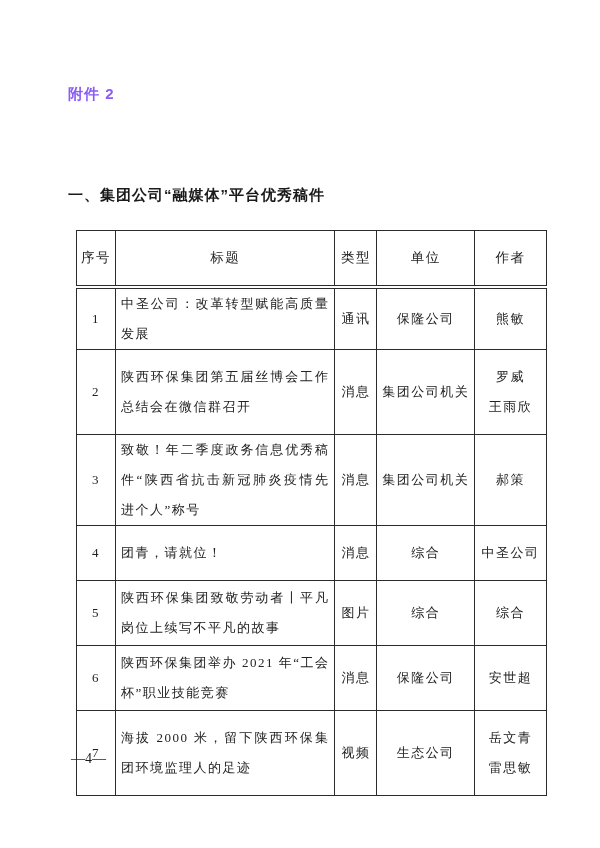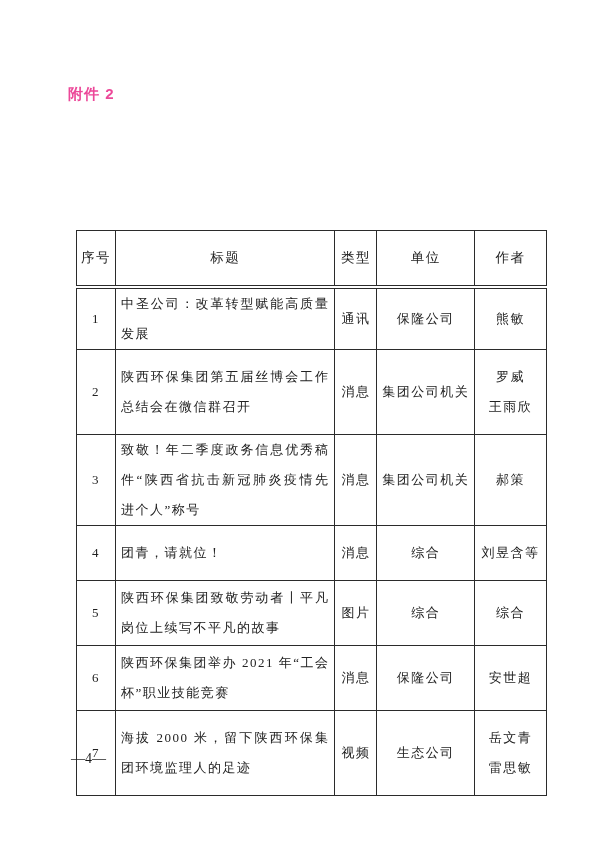--- a/index.html
+++ b/index.html
@@ -17,21 +17,21 @@
     overflow: hidden;
   }
   .attachment-label {
     position: absolute;
     top: 85px;
     left: 68px;
     font-family: "Liberation Sans", "DejaVu Sans", sans-serif;
     font-size: 15px;
     font-weight: 600;
     letter-spacing: 1px;
-    color: #ec4899;
+    color: #8b5cf6;
   }
   .doc-title {
     position: absolute;
     top: 117px;
     left: 0;
     width: 600px;
     text-align: center;
     font-family: "Liberation Serif", "DejaVu Serif", serif;
     font-size: 21px;
     font-weight: bold;
@@ -101,20 +101,21 @@
   }
 </style>
 </head>
 <body>
 
 <div class="page">
 
   <div class="attachment-label">附件 2</div>
 
 
+  <div class="section-heading">一、集团公司“融媒体”平台优秀稿件</div>
 
   <table class="awards-table">
     <colgroup>
       <col class="c-no">
         <col class="c-title">
         <col class="c-type">
         <col class="c-unit">
         <col class="c-auth">
     </colgroup>
     <thead>
@@ -147,21 +148,21 @@
         <td class="cell-title">致敬！年二季度政务信息优秀稿件“陕西省抗击新冠肺炎疫情先进个人”称号</td>
         <td>消息</td>
         <td>集团公司机关</td>
         <td class="cell-authors">郝策</td>
       </tr>
       <tr class="row-short">
         <td>4</td>
         <td class="cell-title">团青，请就位！</td>
         <td>消息</td>
         <td>综合</td>
-        <td class="cell-authors">刘昱含等</td>
+        <td class="cell-authors">中圣公司</td>
       </tr>
       <tr class="row-tall">
         <td>5</td>
         <td class="cell-title">陕西环保集团致敬劳动者丨平凡岗位上续写不平凡的故事</td>
         <td>图片</td>
         <td>综合</td>
         <td class="cell-authors">综合</td>
       </tr>
       <tr class="row-tall">
         <td>6</td>

